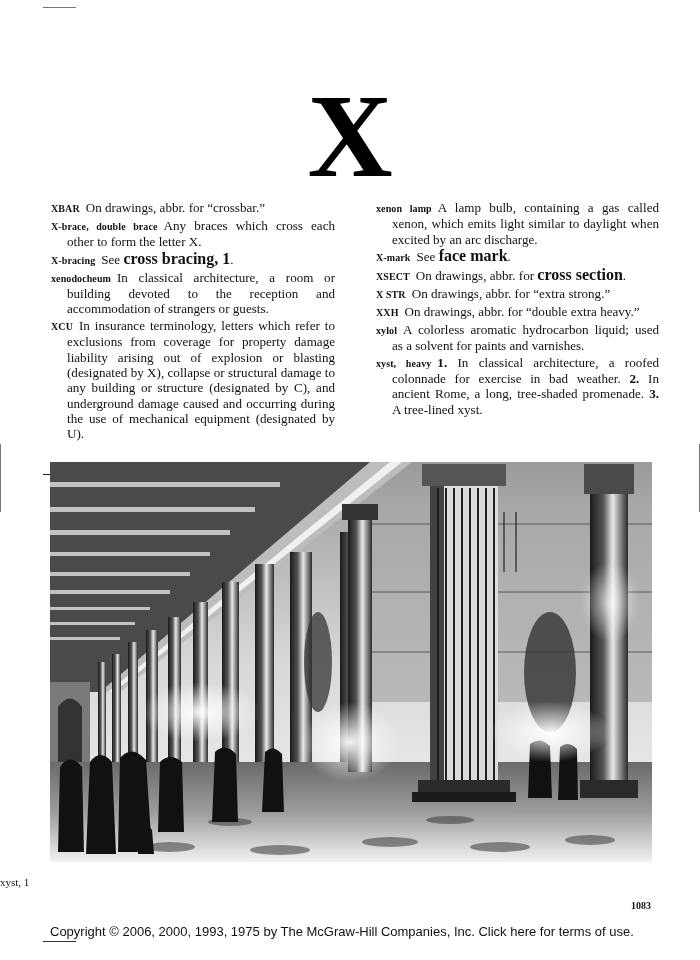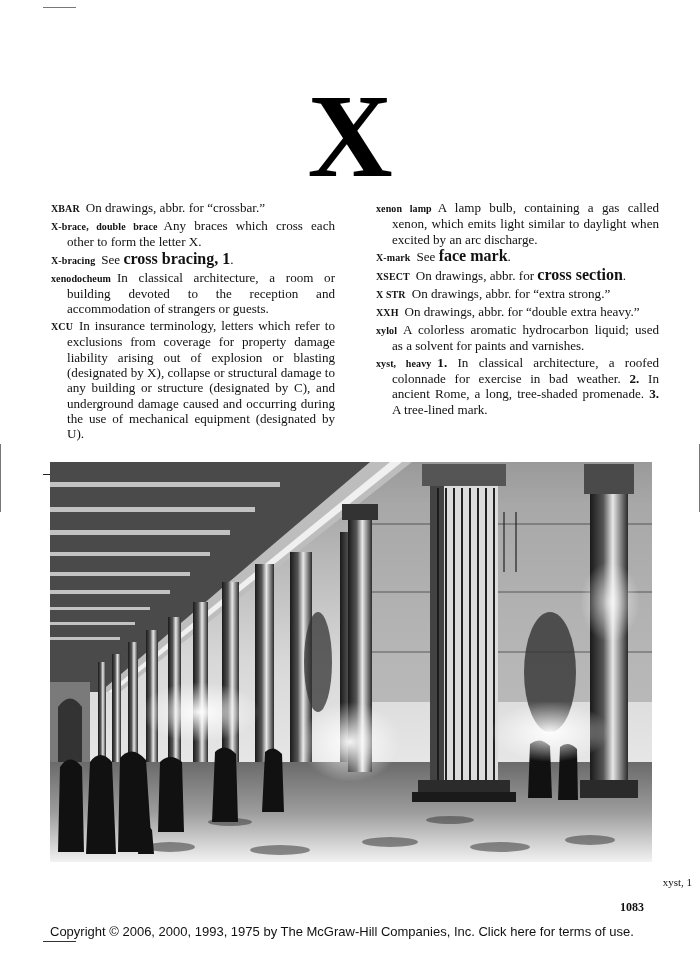--- a/index.html
+++ b/index.html
@@ -8,22 +8,22 @@
   .big-letter { position: absolute; left: 0; width: 700px; top: 78px; text-align: center; font-family: "Liberation Serif", serif; font-size: 118px; font-weight: bold; line-height: 1; color: #000; }
   .col { position: absolute; top: 200px; font-family: "Liberation Serif", serif; font-size: 13.1px; line-height: 15.3px; text-align: justify; }
   .col-left { left: 51px; width: 284px; }
   .col-right { left: 376px; width: 283px; }
   .entry { padding-left: 16px; text-indent: -16px; margin: 0 0 1.5px 0; }
   .head { font-weight: bold; font-size: 10px; margin-right: 6px; letter-spacing: 0.1px; }
   .ref { font-weight: bold; font-size: 16px; }
   .num { font-weight: bold; }
   .figure { position: absolute; left: 50px; top: 462px; width: 602px; height: 400px; overflow: hidden; background: #cfcfcf; }
   .figure svg { display: block; }
-  .caption { position: absolute; top: 876px; left: 0; width: 692px; text-align: right; font-family: "Liberation Serif", serif; font-size: 11px; }
-  .page-num { position: absolute; top: 900px; left: 620px; width: 31px; font-family: "Liberation Serif", serif; font-weight: bold; font-size: 12px; }
+  .caption { position: absolute; top: 876px; left: 0; width: 692px; text-align: left; font-family: "Liberation Serif", serif; font-size: 11px; }
+  .page-num { position: absolute; top: 900px; left: 620px; width: 31px; text-align: right; font-family: "Liberation Serif", serif; font-weight: bold; font-size: 10px; }
   .copyright { position: absolute; top: 924px; left: 50px; font-family: "Liberation Sans", sans-serif; font-size: 13px; color: #111; cursor: pointer; }
 </style>
 </head>
 <body>
 
 <div class="crop-mark" style="left:43px;top:7px;width:33px;height:1px;"></div>
 <div class="crop-mark" style="left:43px;top:941px;width:33px;height:1px;background:#333;"></div>
 <div class="crop-mark" style="left:0px;top:444px;width:1px;height:68px;"></div>
 <div class="crop-mark" style="left:699px;top:444px;width:1px;height:68px;"></div>
 <div class="crop-mark" style="left:43px;top:474px;width:8px;height:1px;background:#222;"></div>
@@ -61,21 +61,21 @@
   <p class="entry">
     <span class="head">X STR</span><span>On drawings, abbr. for “extra strong.”</span>
   </p>
   <p class="entry">
     <span class="head">XXH</span><span>On drawings, abbr. for “double extra heavy.”</span>
   </p>
   <p class="entry">
     <span class="head">xylol</span><span>A colorless aromatic hydrocarbon liquid; used as a solvent for paints and varnishes.</span>
   </p>
   <p class="entry">
-    <span class="head">xyst, heavy</span><span class="num">1.</span> <span>In classical architecture, a roofed colonnade for exercise in bad weather.</span> <span class="num">2.</span> <span>In ancient Rome, a long, tree-shaded promenade.</span> <span class="num">3.</span> <span>A tree-lined mark.</span>
+    <span class="head">xyst, heavy</span><span class="num">1.</span> <span>In classical architecture, a roofed colonnade for exercise in bad weather.</span> <span class="num">2.</span> <span>In ancient Rome, a long, tree-shaded promenade.</span> <span class="num">3.</span> <span>A tree-lined xyst.</span>
   </p>
 </div>
 
 <div class="figure">
   <svg width="602" height="400" viewBox="0 0 602 400" xmlns="http://www.w3.org/2000/svg">
     <defs>
       <linearGradient id="sky" x1="0" y1="0" x2="0" y2="1">
         <stop offset="0" stop-color="#9a9a9a"></stop>
         <stop offset="0.5" stop-color="#d8d8d8"></stop>
         <stop offset="1" stop-color="#f4f4f4"></stop>

